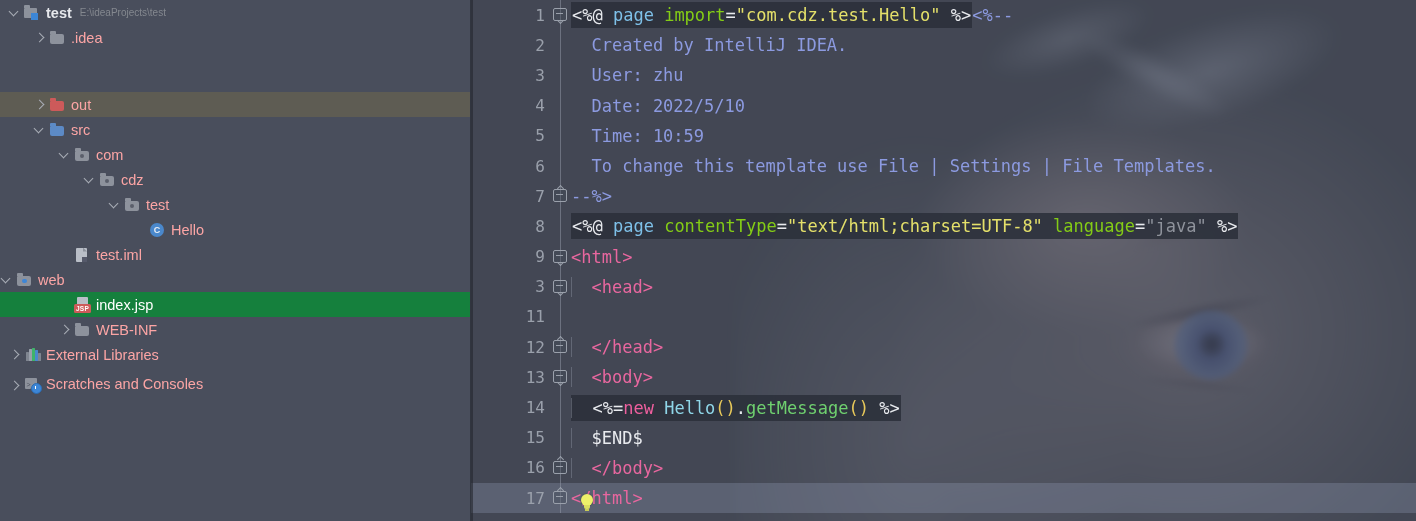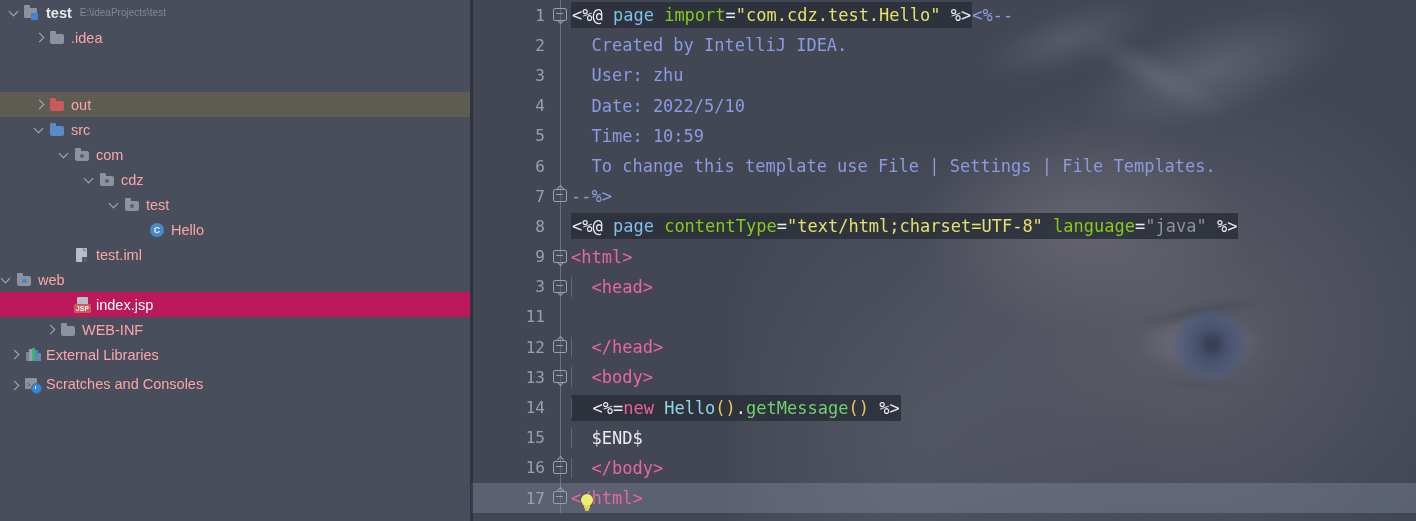--- a/index.html
+++ b/index.html
@@ -82,21 +82,21 @@
     position:relative;z-index:2;
     width:470px;height:521px;flex:0 0 470px;
     background:rgba(77,82,97,.62);
     overflow:hidden;
     border-right:1px solid rgba(30,32,40,.55);
   }
   .tree-row{
     position:relative;height:25px;display:flex;align-items:center;
     font-size:14.5px;color:#c8cbd1;white-space:nowrap;
   }
-  .tree-row.row-selected{background:#be185d;}
+  .tree-row.row-selected{background:#15803d;}
   .tree-row.row-selected .label{color:#ffffff;}
   .tree-row.row-tinted{background:rgba(124,113,72,.42);margin-top:42px;}
   .arrow{
     width:13px;height:13px;flex:0 0 13px;margin-right:3px;position:relative;
   }
   .arrow.collapsed::before,.arrow.expanded::before{
     content:"";position:absolute;left:3px;top:3px;
     width:6px;height:6px;border-right:1.6px solid #a9adb6;border-bottom:1.6px solid #a9adb6;
   }
   .arrow.collapsed::before{transform:rotate(-45deg);}
@@ -331,21 +331,21 @@
         <span class="label">web</span>
       </div>
       <div class="tree-row row-selected" style="padding-left: 58px;">
         <span class="arrow none"></span>
         <span class="icn jsp">
           <span class="pg"></span>
           <span class="tag">JSP</span>
         </span>
         <span class="label">index.jsp</span>
       </div>
-      <div class="tree-row" style="padding-left: 44px;">
+      <div class="tree-row" style="padding-left: 58px;">
         <span class="arrow collapsed"></span>
         <span class="icn folder folder-gray"></span>
         <span class="label">WEB-INF</span>
       </div>
       <div class="tree-row" style="padding-left: 8px;">
         <span class="arrow collapsed"></span>
         <span class="icn libs">
           <span class="b" style="left: 2px; background: rgb(127, 133, 144); height: 9px;"></span>
           <span class="b" style="left: 5px; background: rgb(154, 160, 171); height: 12px;"></span>
           <span class="b" style="left: 8px; background: rgb(63, 179, 107); height: 13px;"></span>

